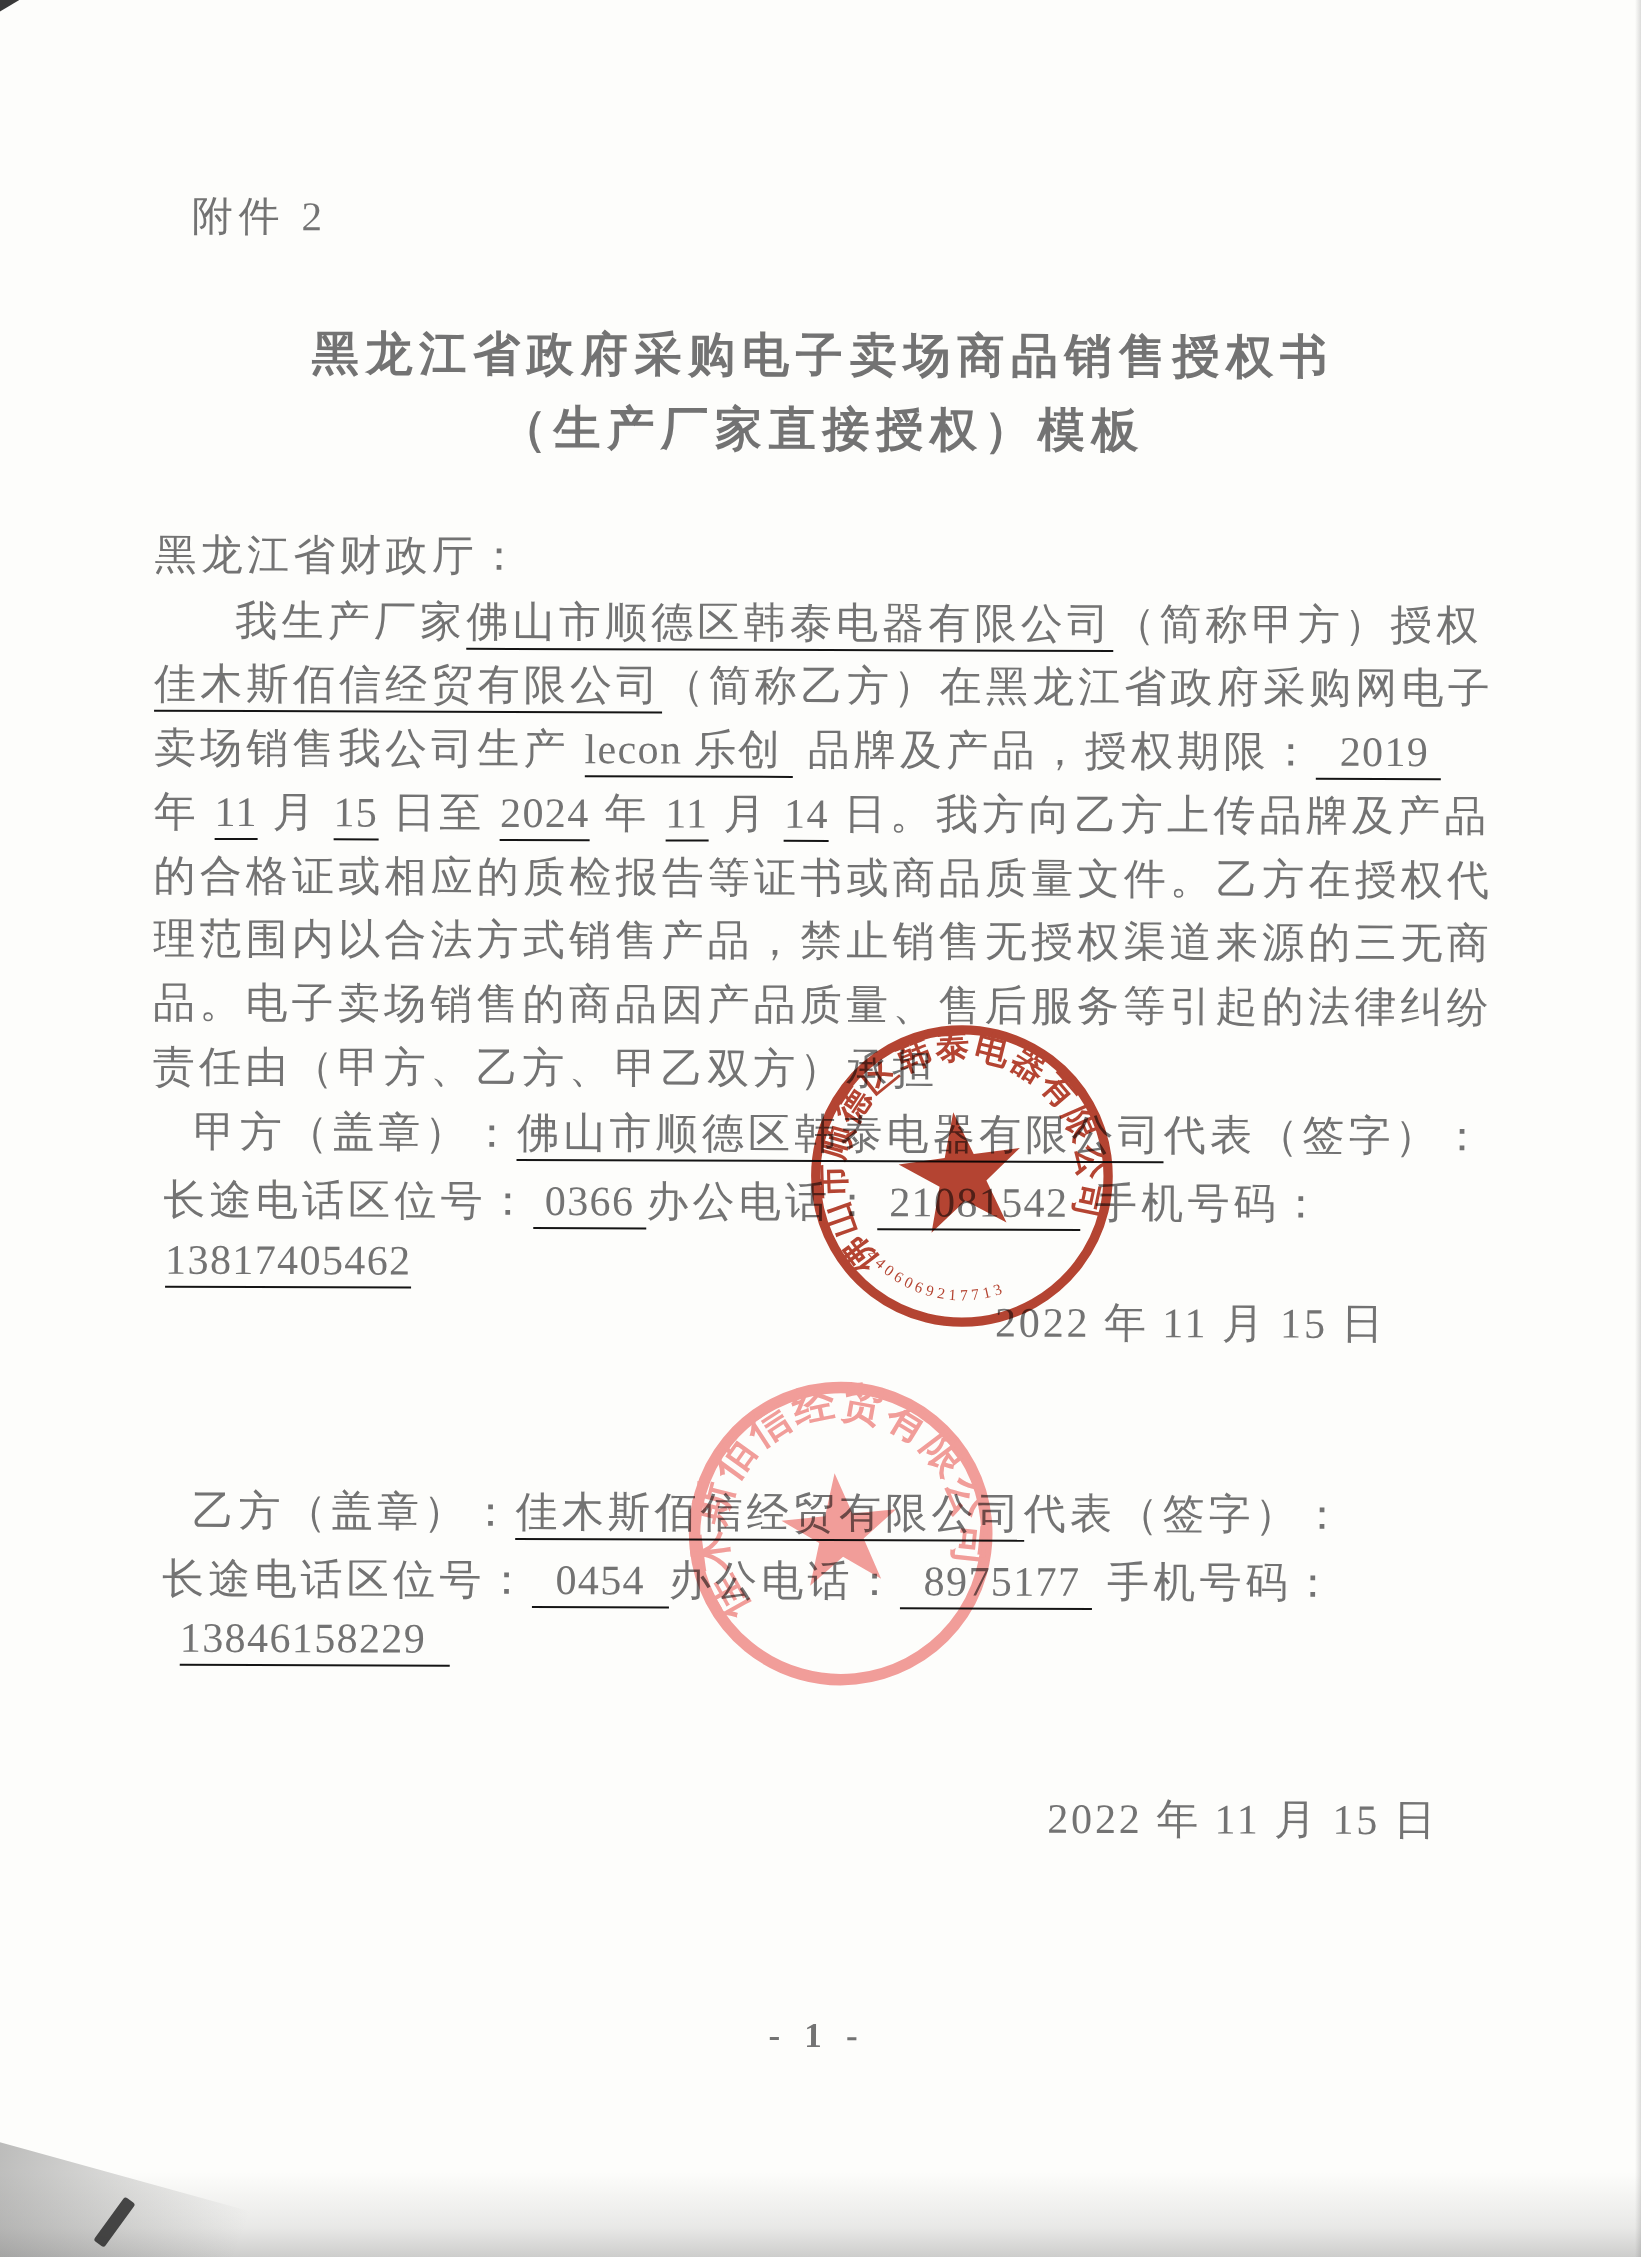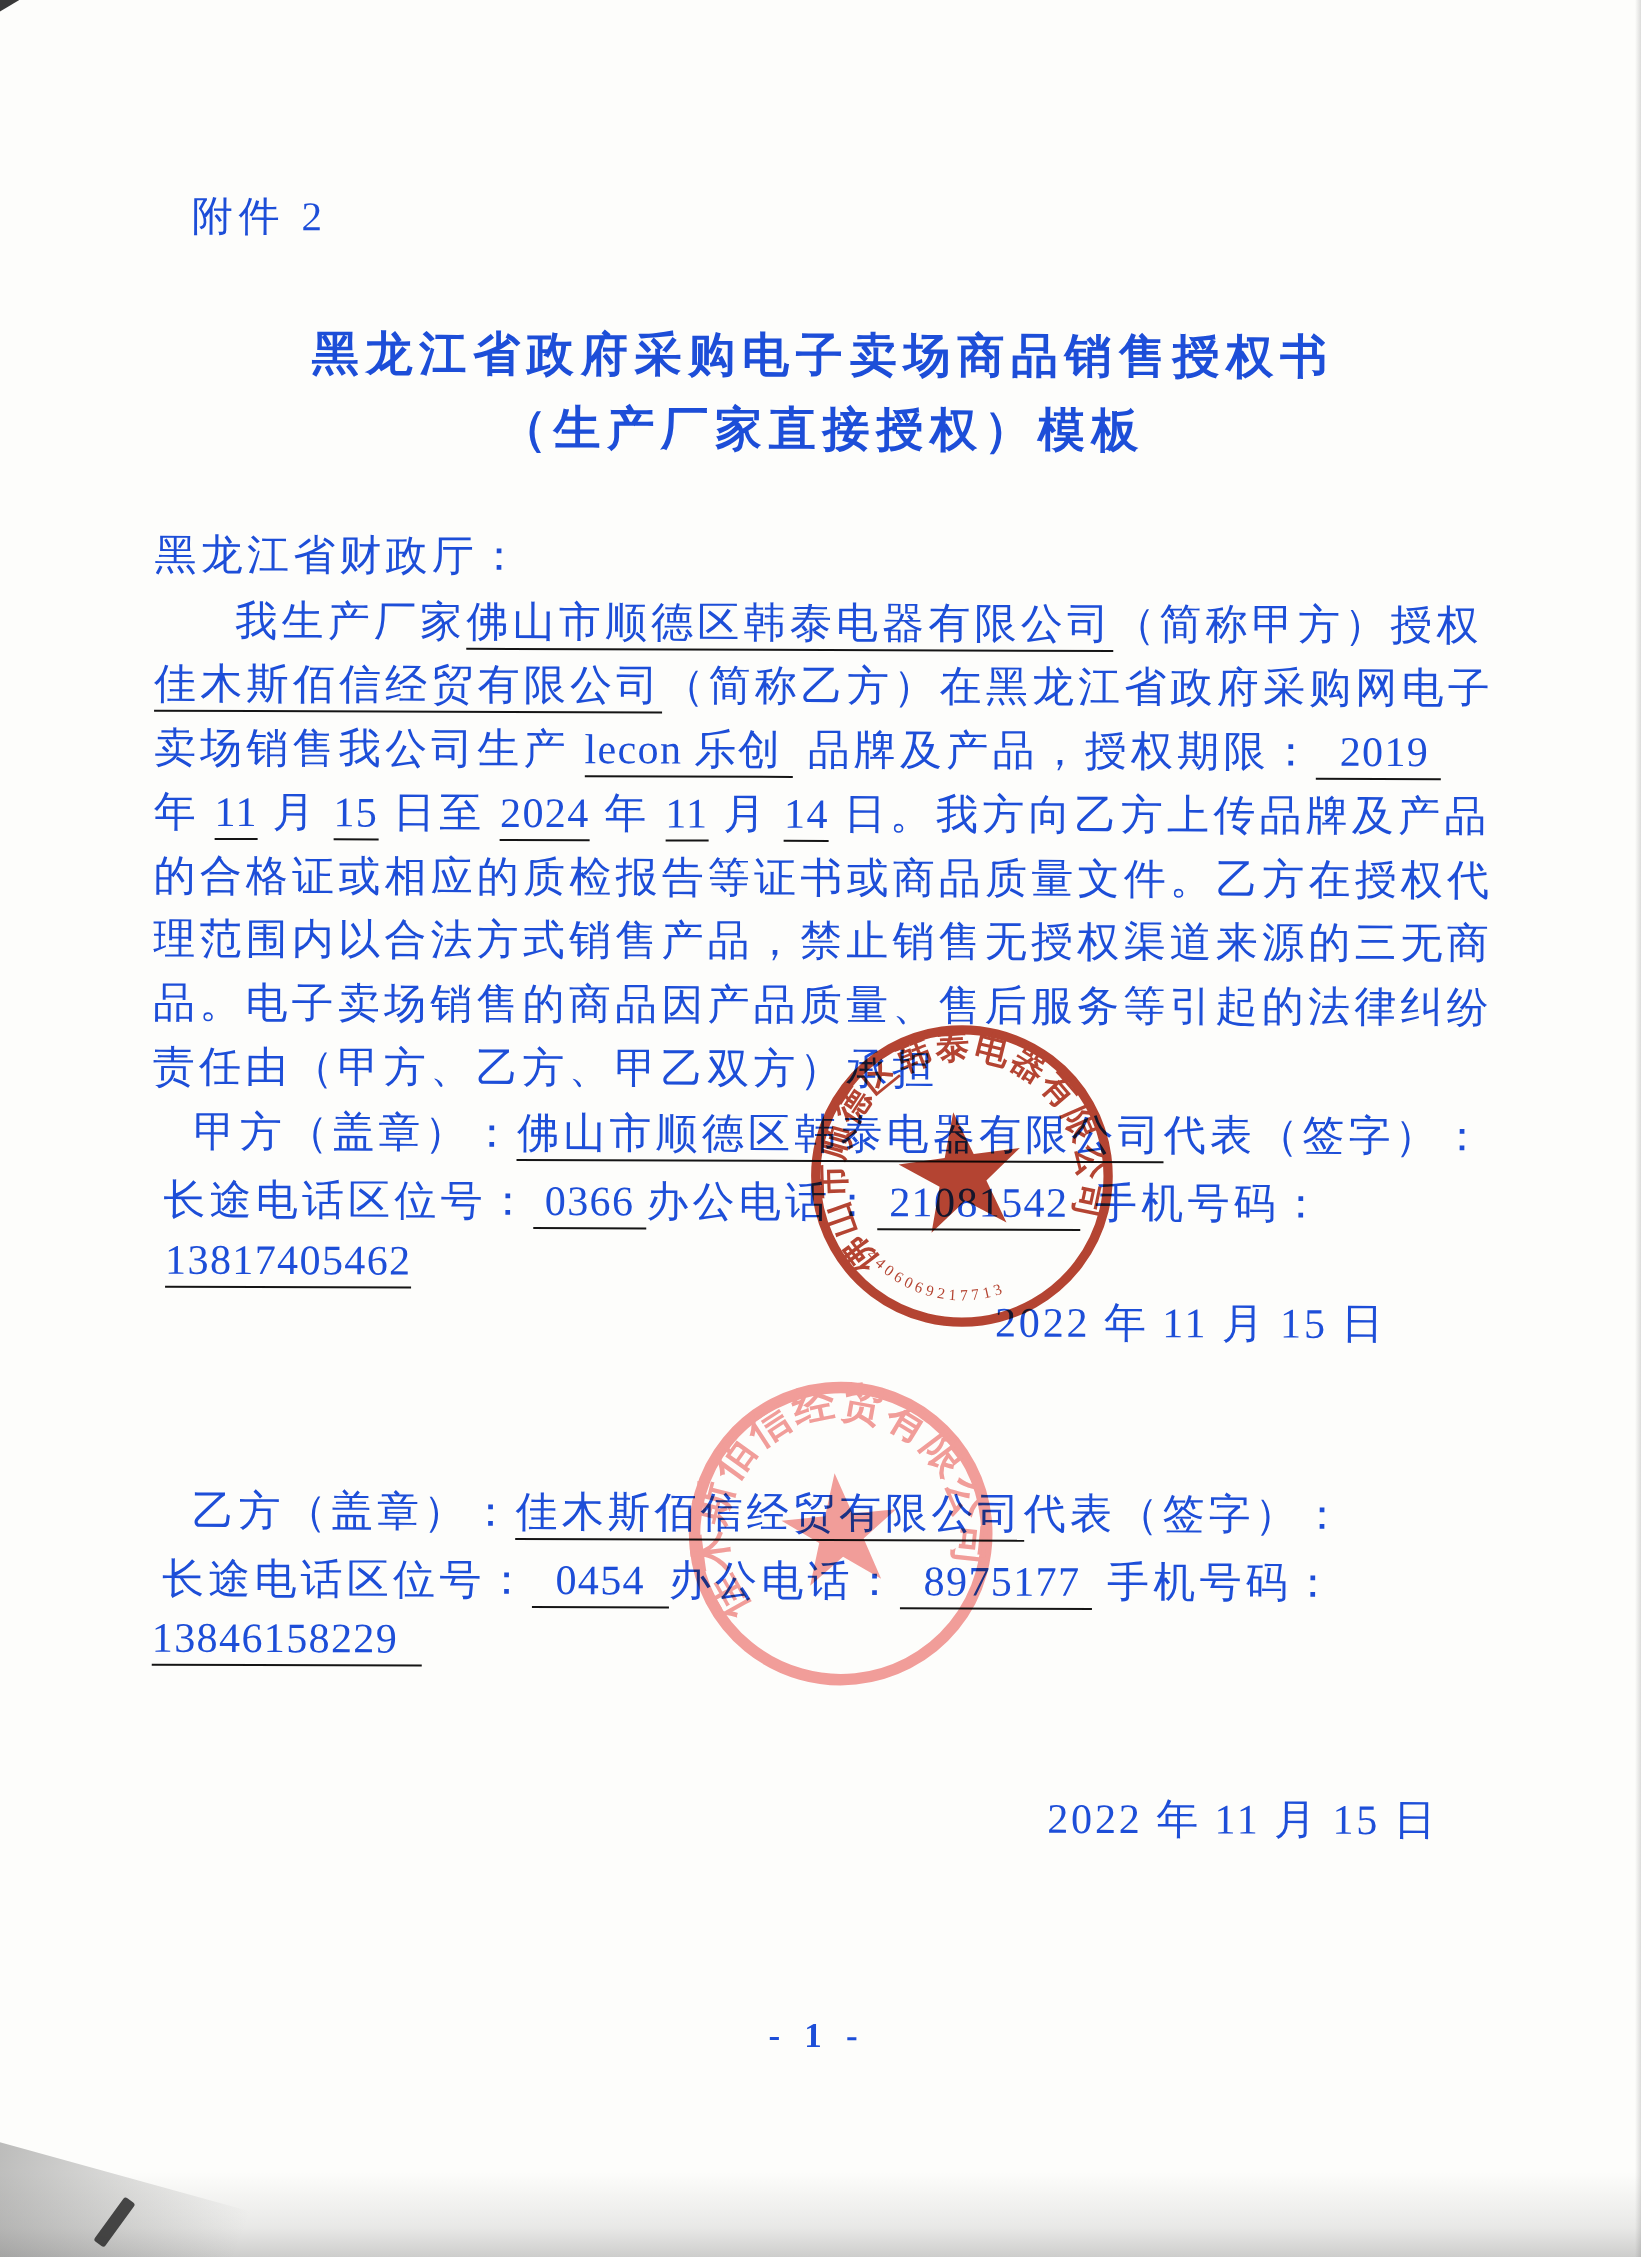--- a/index.html
+++ b/index.html
@@ -1,18 +1,18 @@
 <!DOCTYPE html>
 <html><head>
 <meta charset="utf-8">
 <style>
   html,body{margin:0;padding:0;background:#e8e8e8;}
   .page{
     position:relative;width:1641px;height:2257px;background:#fdfdfb;
-    overflow:hidden;font-family:"Liberation Serif","DejaVu Serif",serif;color:#1d4ed8;
+    overflow:hidden;font-family:"Liberation Serif","DejaVu Serif",serif;color:#737373;
   }
   .content{position:absolute;inset:0;transform:rotate(0.2deg);transform-origin:50% 45%;}
   .abs{position:absolute;white-space:pre;}
   .att{top:191px;left:189px;font-size:41px;letter-spacing:5.8px;}
   .title{left:0;width:100%;text-align:center;font-weight:bold;font-size:47px;letter-spacing:6.8px;}
   .t1{top:324px;}
   .t2{top:398px;}
   .line{left:153px;font-size:42px;letter-spacing:4.2px;}
   .num{letter-spacing:1.4px;}
   .u{border-bottom:2.9px solid #151515;padding-bottom:2.9px;}
@@ -20,21 +20,21 @@
   .pl1{top:595px;}.pl2{top:658px;}.pl3{top:722px;}.pl4{top:786px;}
   .pl5{top:850px;}.pl6{top:913px;}.pl7{top:977px;}.pl8{top:1041px;}
   .ind{padding-left:81px;}
   .ind2{padding-left:41px;}
   .pa1{top:1106px;}
   .pa2{top:1174px;left:164px;}
   .pa3{top:1238px;left:166px;text-align:center;}
   .dateA{top:1294px;left:996px;font-size:42px;letter-spacing:2.9px;}
   .pb1{top:1485px;}
   .pb2{top:1553px;left:164px;}
-  .pb3{top:1616px;left:154px;}
+  .pb3{top:1616px;left:182px;}
   .dateB{top:1790px;left:1050px;font-size:42px;letter-spacing:2.9px;}
   .pagenum{top:2016px;left:0;width:100%;text-align:center;font-size:35px;letter-spacing:7.7px;font-weight:bold;}
   .stamp{position:absolute;mix-blend-mode:multiply;}
   .stampA{left:807px;top:1020px;width:311px;height:311px;transform:rotate(-8deg);opacity:.92;}
   .stampB{left:686px;top:1377px;width:313px;height:313px;transform:rotate(-6deg);opacity:.88;}
   
   .corner-tl{position:absolute;top:0;left:0;width:19.3px;height:11.6px;background:#161616;
     clip-path:polygon(0 0,100% 0,0 100%);opacity:.85;}
   .edge-bottom{position:absolute;left:0;right:0;bottom:0;height:85px;
     background:linear-gradient(to bottom,rgba(0,0,0,0) 0%,rgba(125,125,125,.16) 65%,rgba(95,95,95,.30) 100%);}

